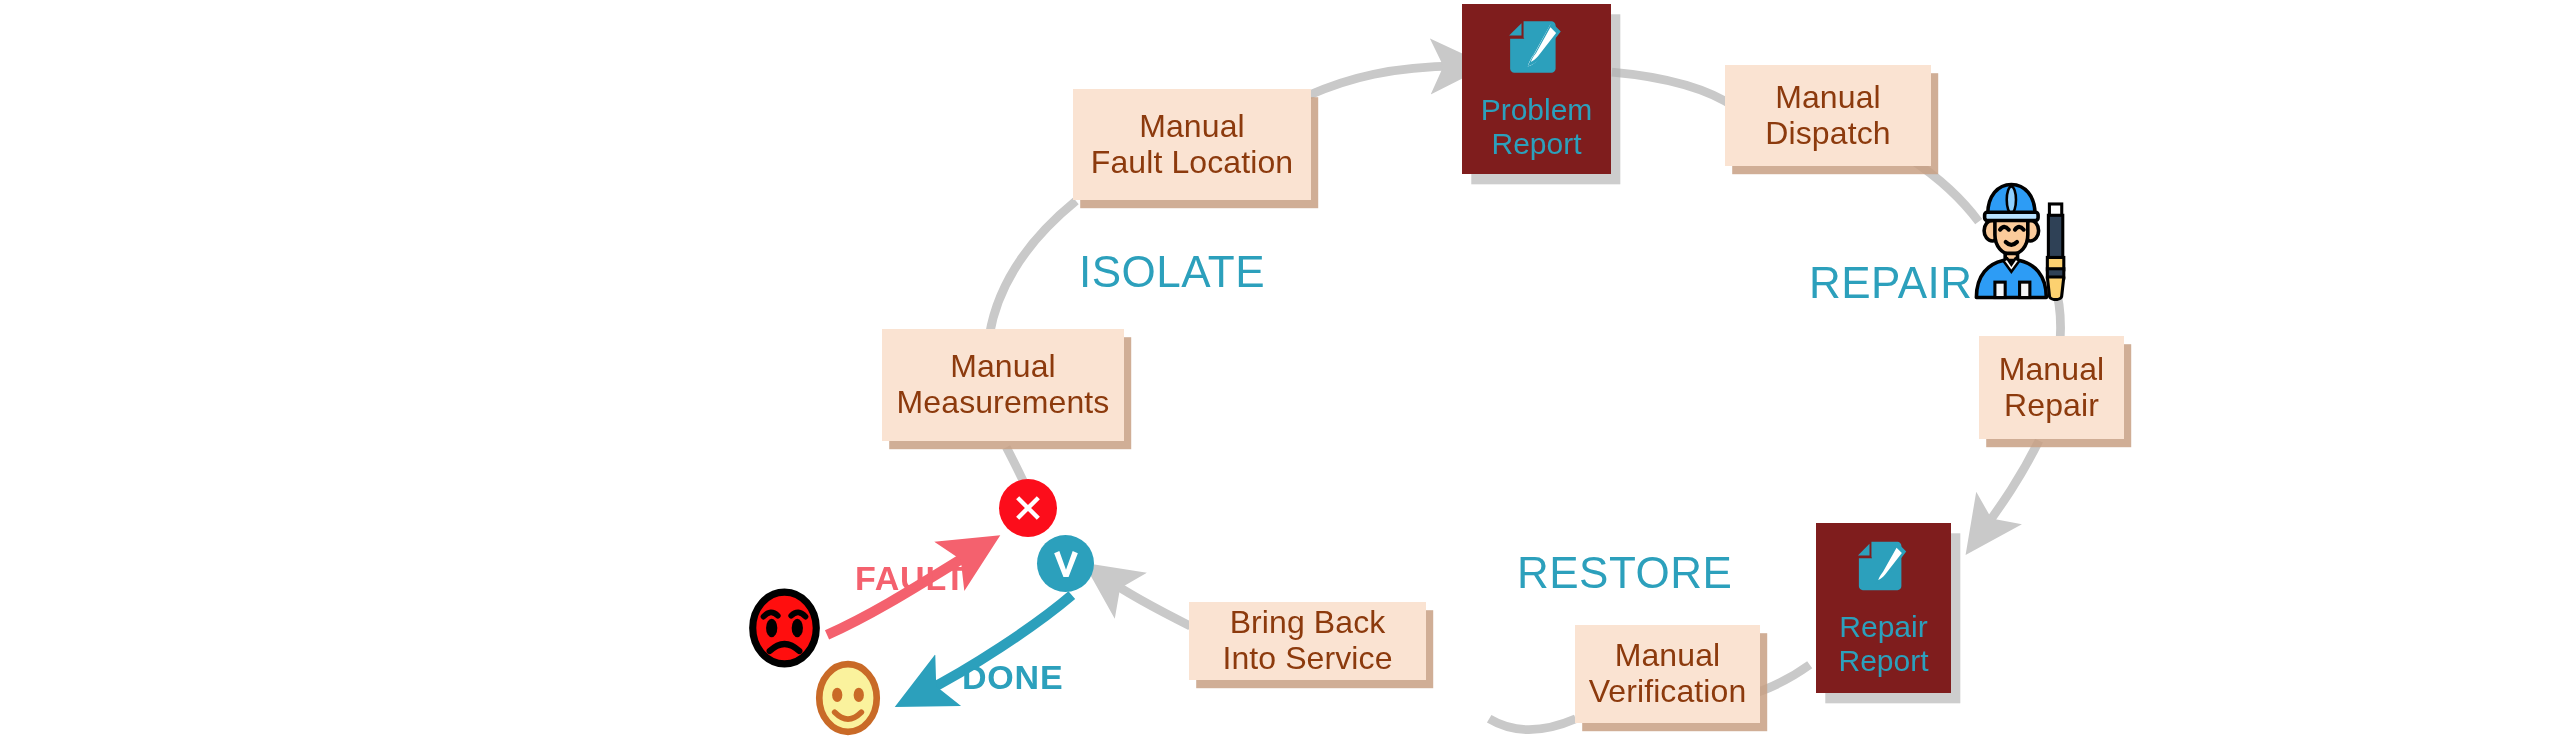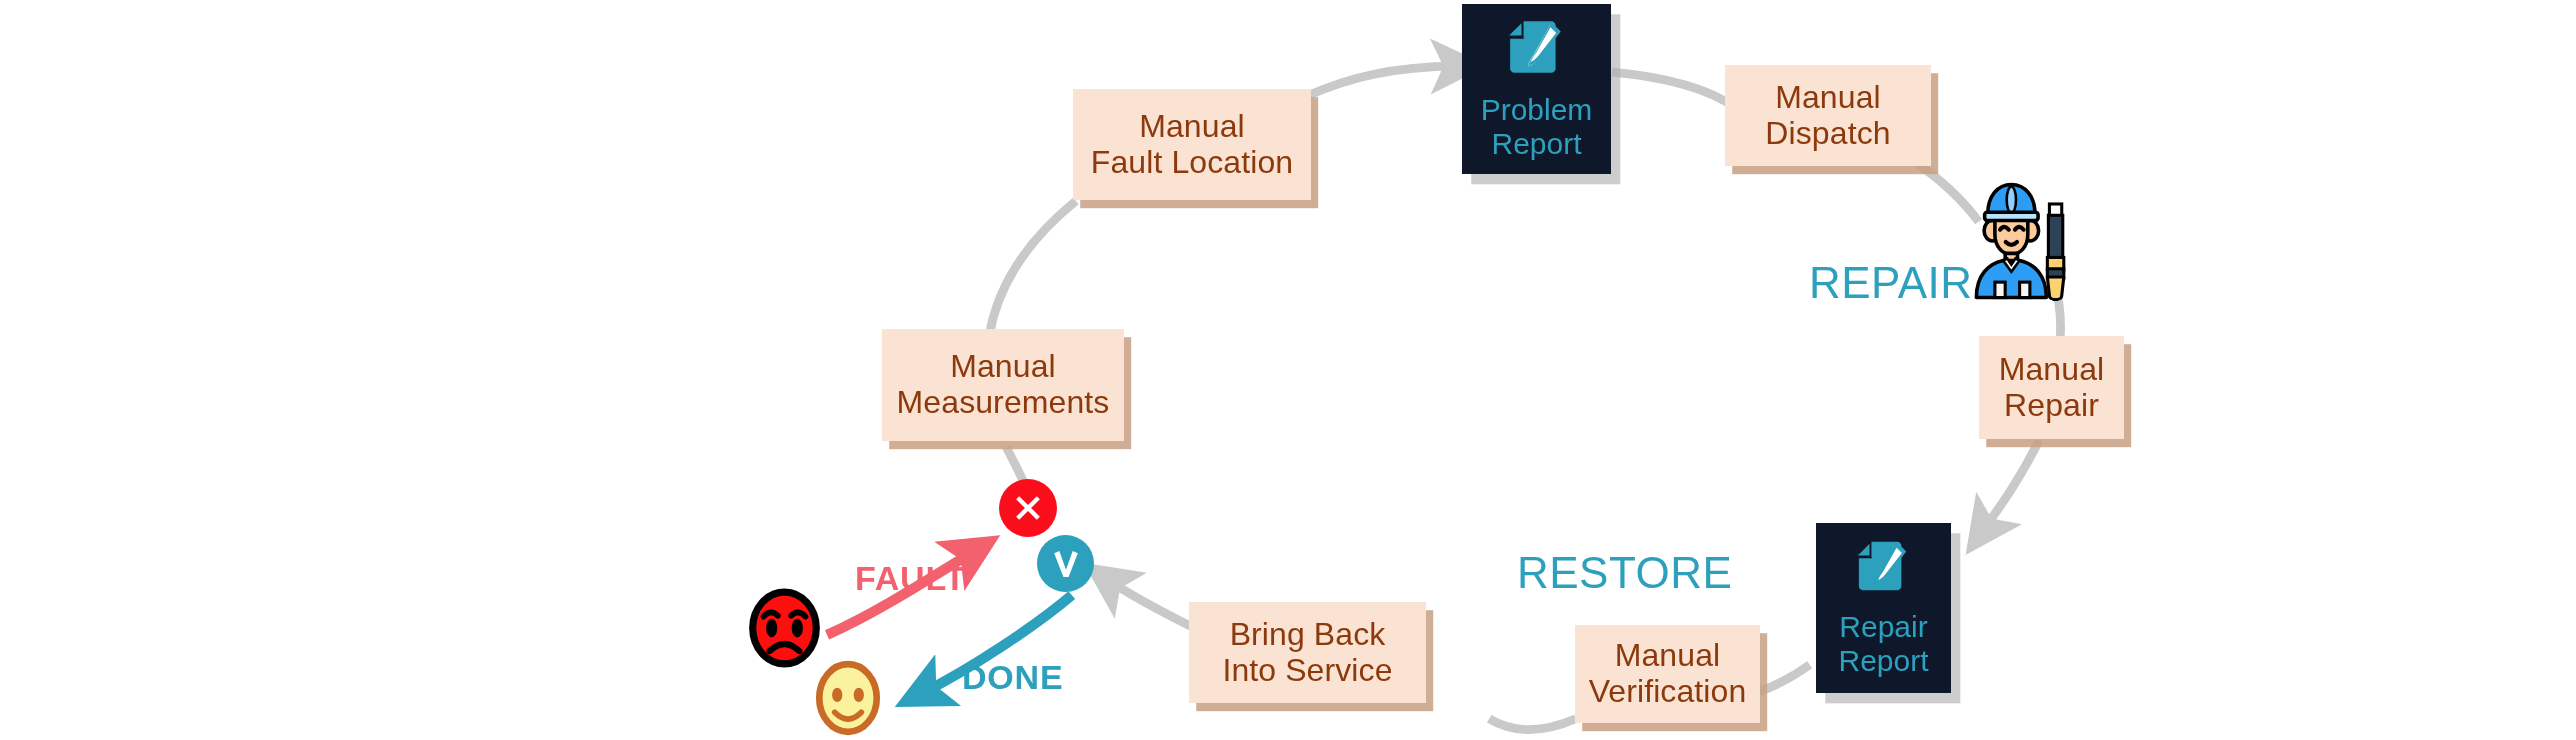--- a/index.html
+++ b/index.html
@@ -43,21 +43,21 @@
     font-size: 32px;
     line-height: 1.12;
     text-align: center;
     white-space: pre-line;
     letter-spacing: 0.1px;
   }
 
   
   .rcard {
     position: absolute;
-    background: #0f172a;
+    background: #7f1d1d;
     box-shadow: 9.3px 10.3px 0 0 rgba(175,175,175,0.62);
     display: flex;
     flex-direction: column;
     align-items: center;
     justify-content: center;
     box-sizing: border-box;
     z-index: 6;
   }
   .rcard .rtext {
     color: #2CA0BC;
@@ -176,21 +176,21 @@
   <div class="pbox" style="left:1979px; top:336px; width:145px; height:103px;">
     <div class="ptext">Manual
 Repair</div>
   </div>
 
   <div class="pbox" style="left:1575px; top:625px; width:185px; height:98px;">
     <div class="ptext">Manual
 Verification</div>
   </div>
 
-  <div class="pbox" style="left:1189px; top:602px; width:237px; height:101px;">
+  <div class="pbox" style="left:1189px; top:602px; width:237px; height:78px;">
     <div class="ptext">Bring Back
 Into Service</div>
   </div>
 
   <div class="pbox" style="left:882px; top:329px; width:242px; height:112px;">
     <div class="ptext">Manual
 Measurements</div>
   </div>
 
   <div class="rcard" style="left:1462px; top:4.1px; width:149px; height:170px;">
@@ -215,20 +215,21 @@
         <path d="M34,8 L88,8 C92,8 96,12 96,16 L96,100 C96,104 92,108 88,108 L16,108
                  C12,108 8,104 8,100 L8,42 L36,42 C36,42 34,42 34,38 Z" fill="#2CA0BC"></path>
         <path d="M88,10 L106,28 L66,80 C59,89 50,93 42,96 C45,88 49,79 56,70 Z" fill="#2CA0BC"></path>
         <path d="M86,20 L97,31 L62,76 C58,81 52,85 48,87 C50,82 53,76 58,70 Z" fill="#FFFFFF"></path>
       </svg>
     </span>
     <div class="rtext">Repair
 Report</div>
   </div>
 
+  <div class="phase" style="left:1079px; top:247px;">ISOLATE</div>
 
   <div class="phase" style="left:1809px; top:258px;">REPAIR</div>
 
   <div class="phase" style="left:1517px; top:501px;margin-top:47px;">RESTORE</div>
 
 
   <div class="facewrap" style="left:1962px; top:181px;">
     <svg width="109" height="120" viewBox="0 0 212 232">
 
       <ellipse cx="59" cy="96" rx="16" ry="20" fill="#FBCB9B" stroke="#000" stroke-width="7"></ellipse>

